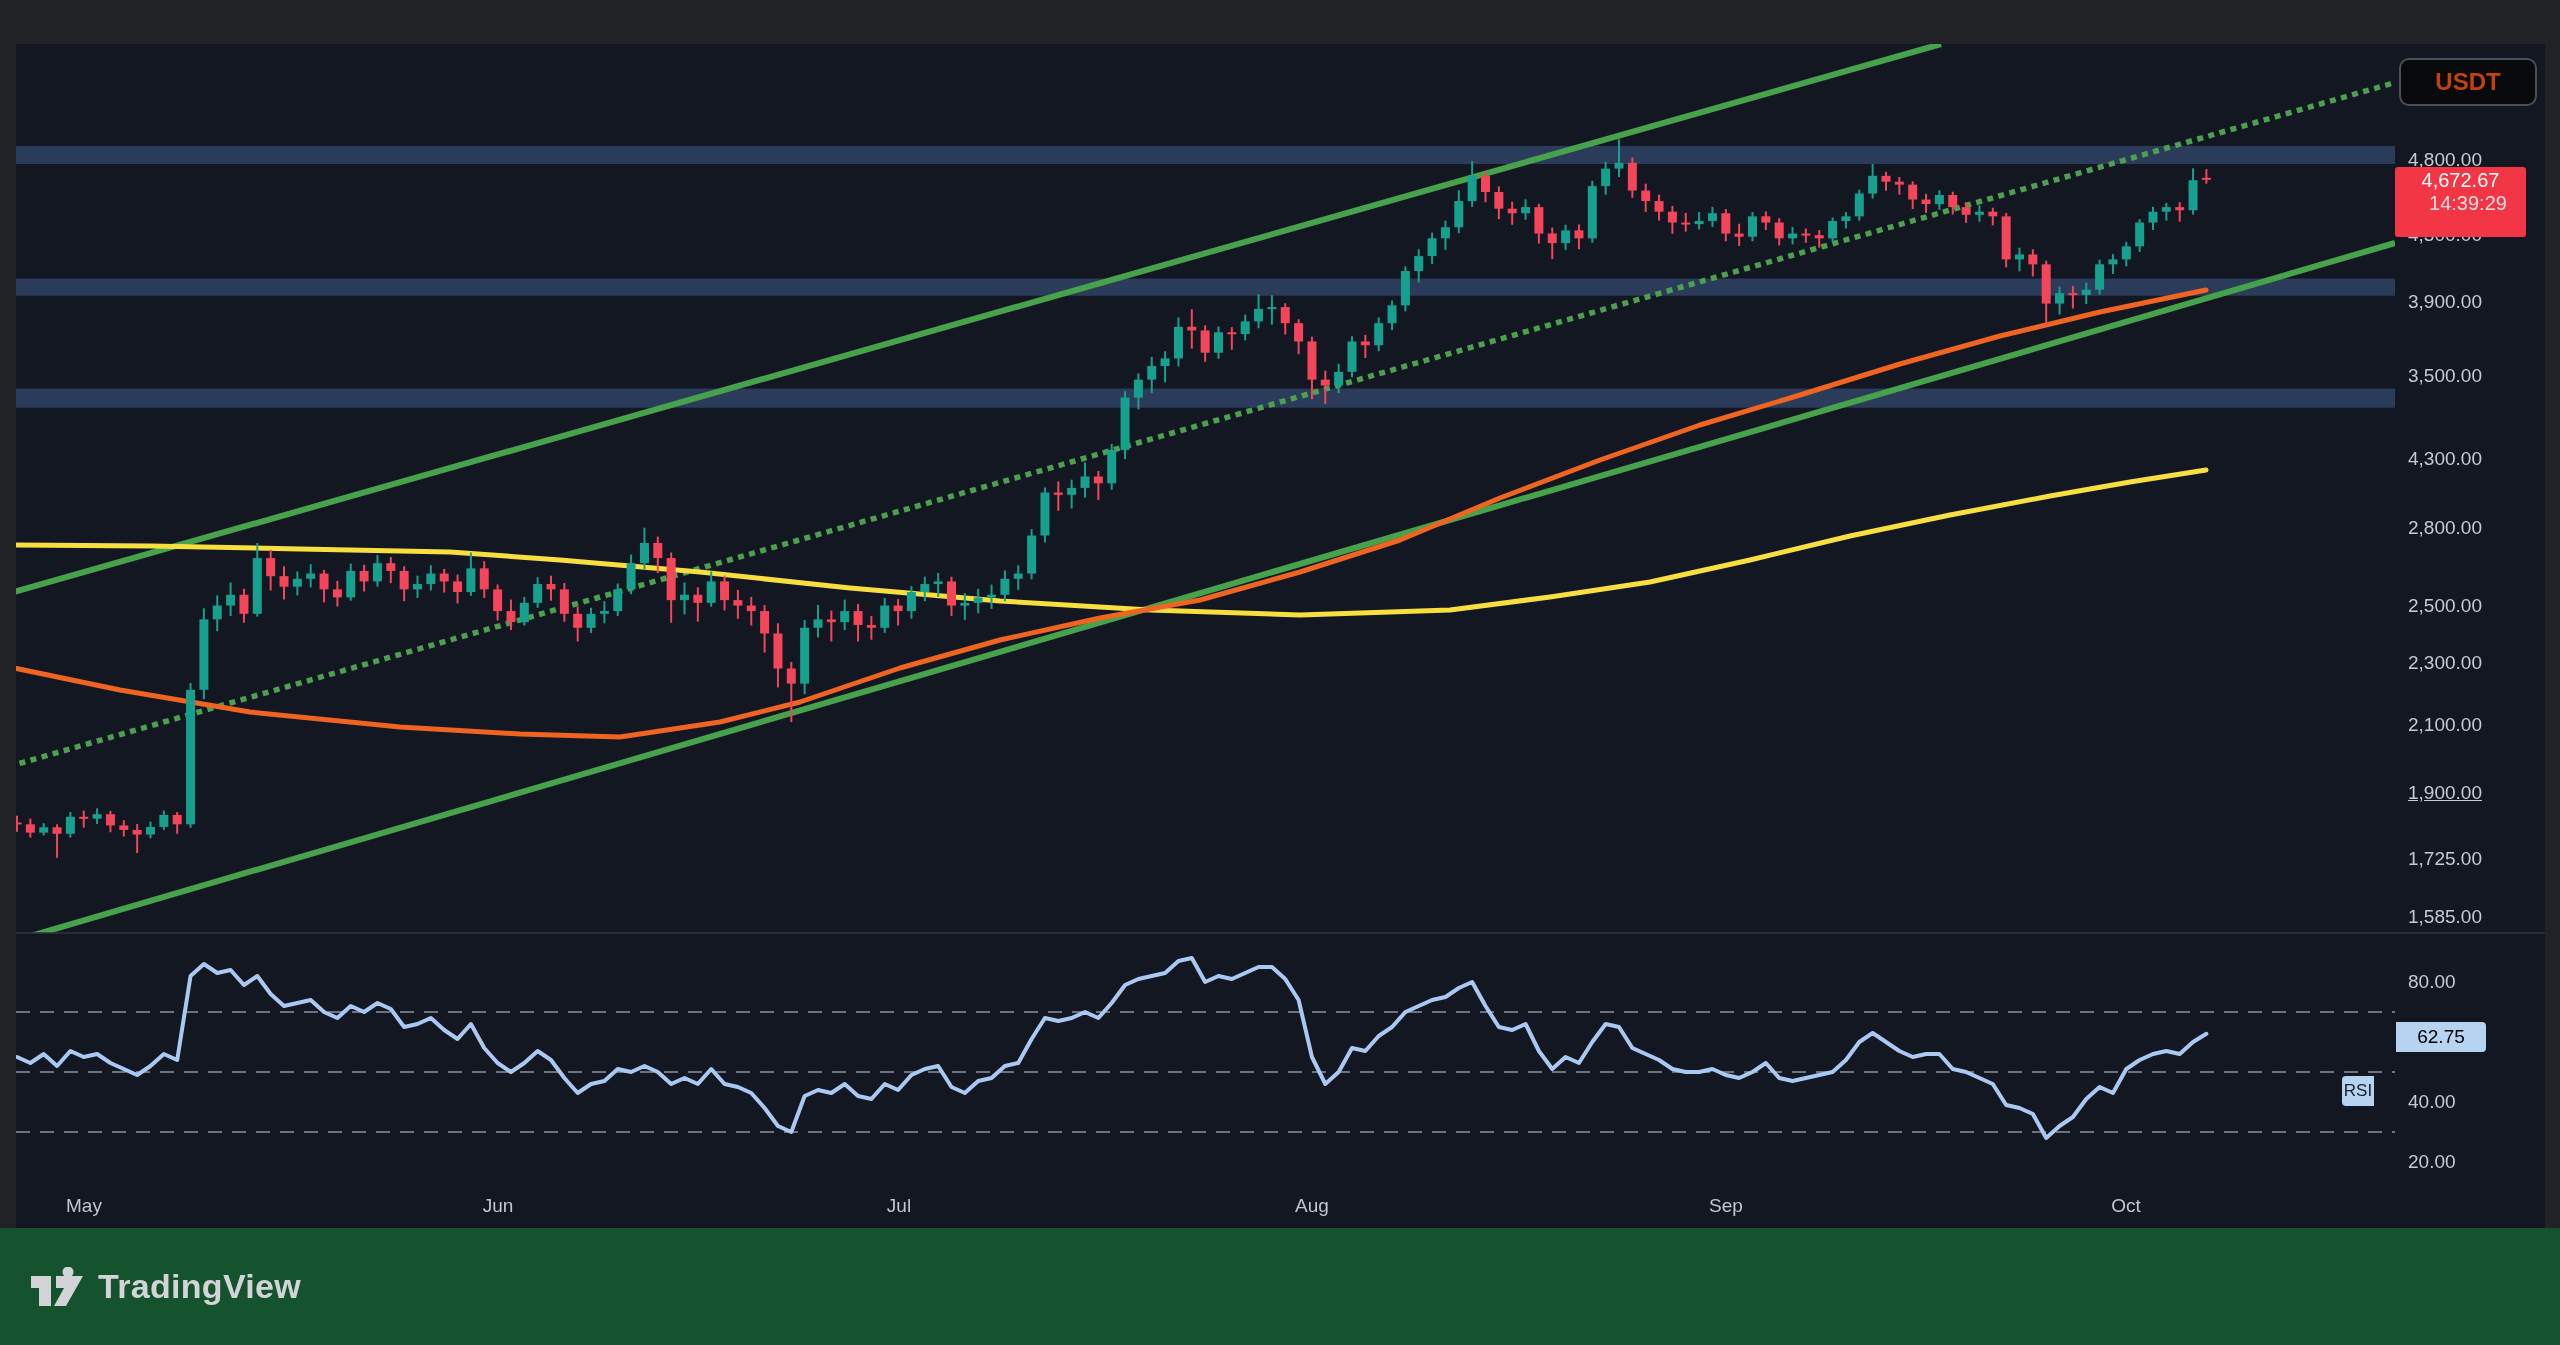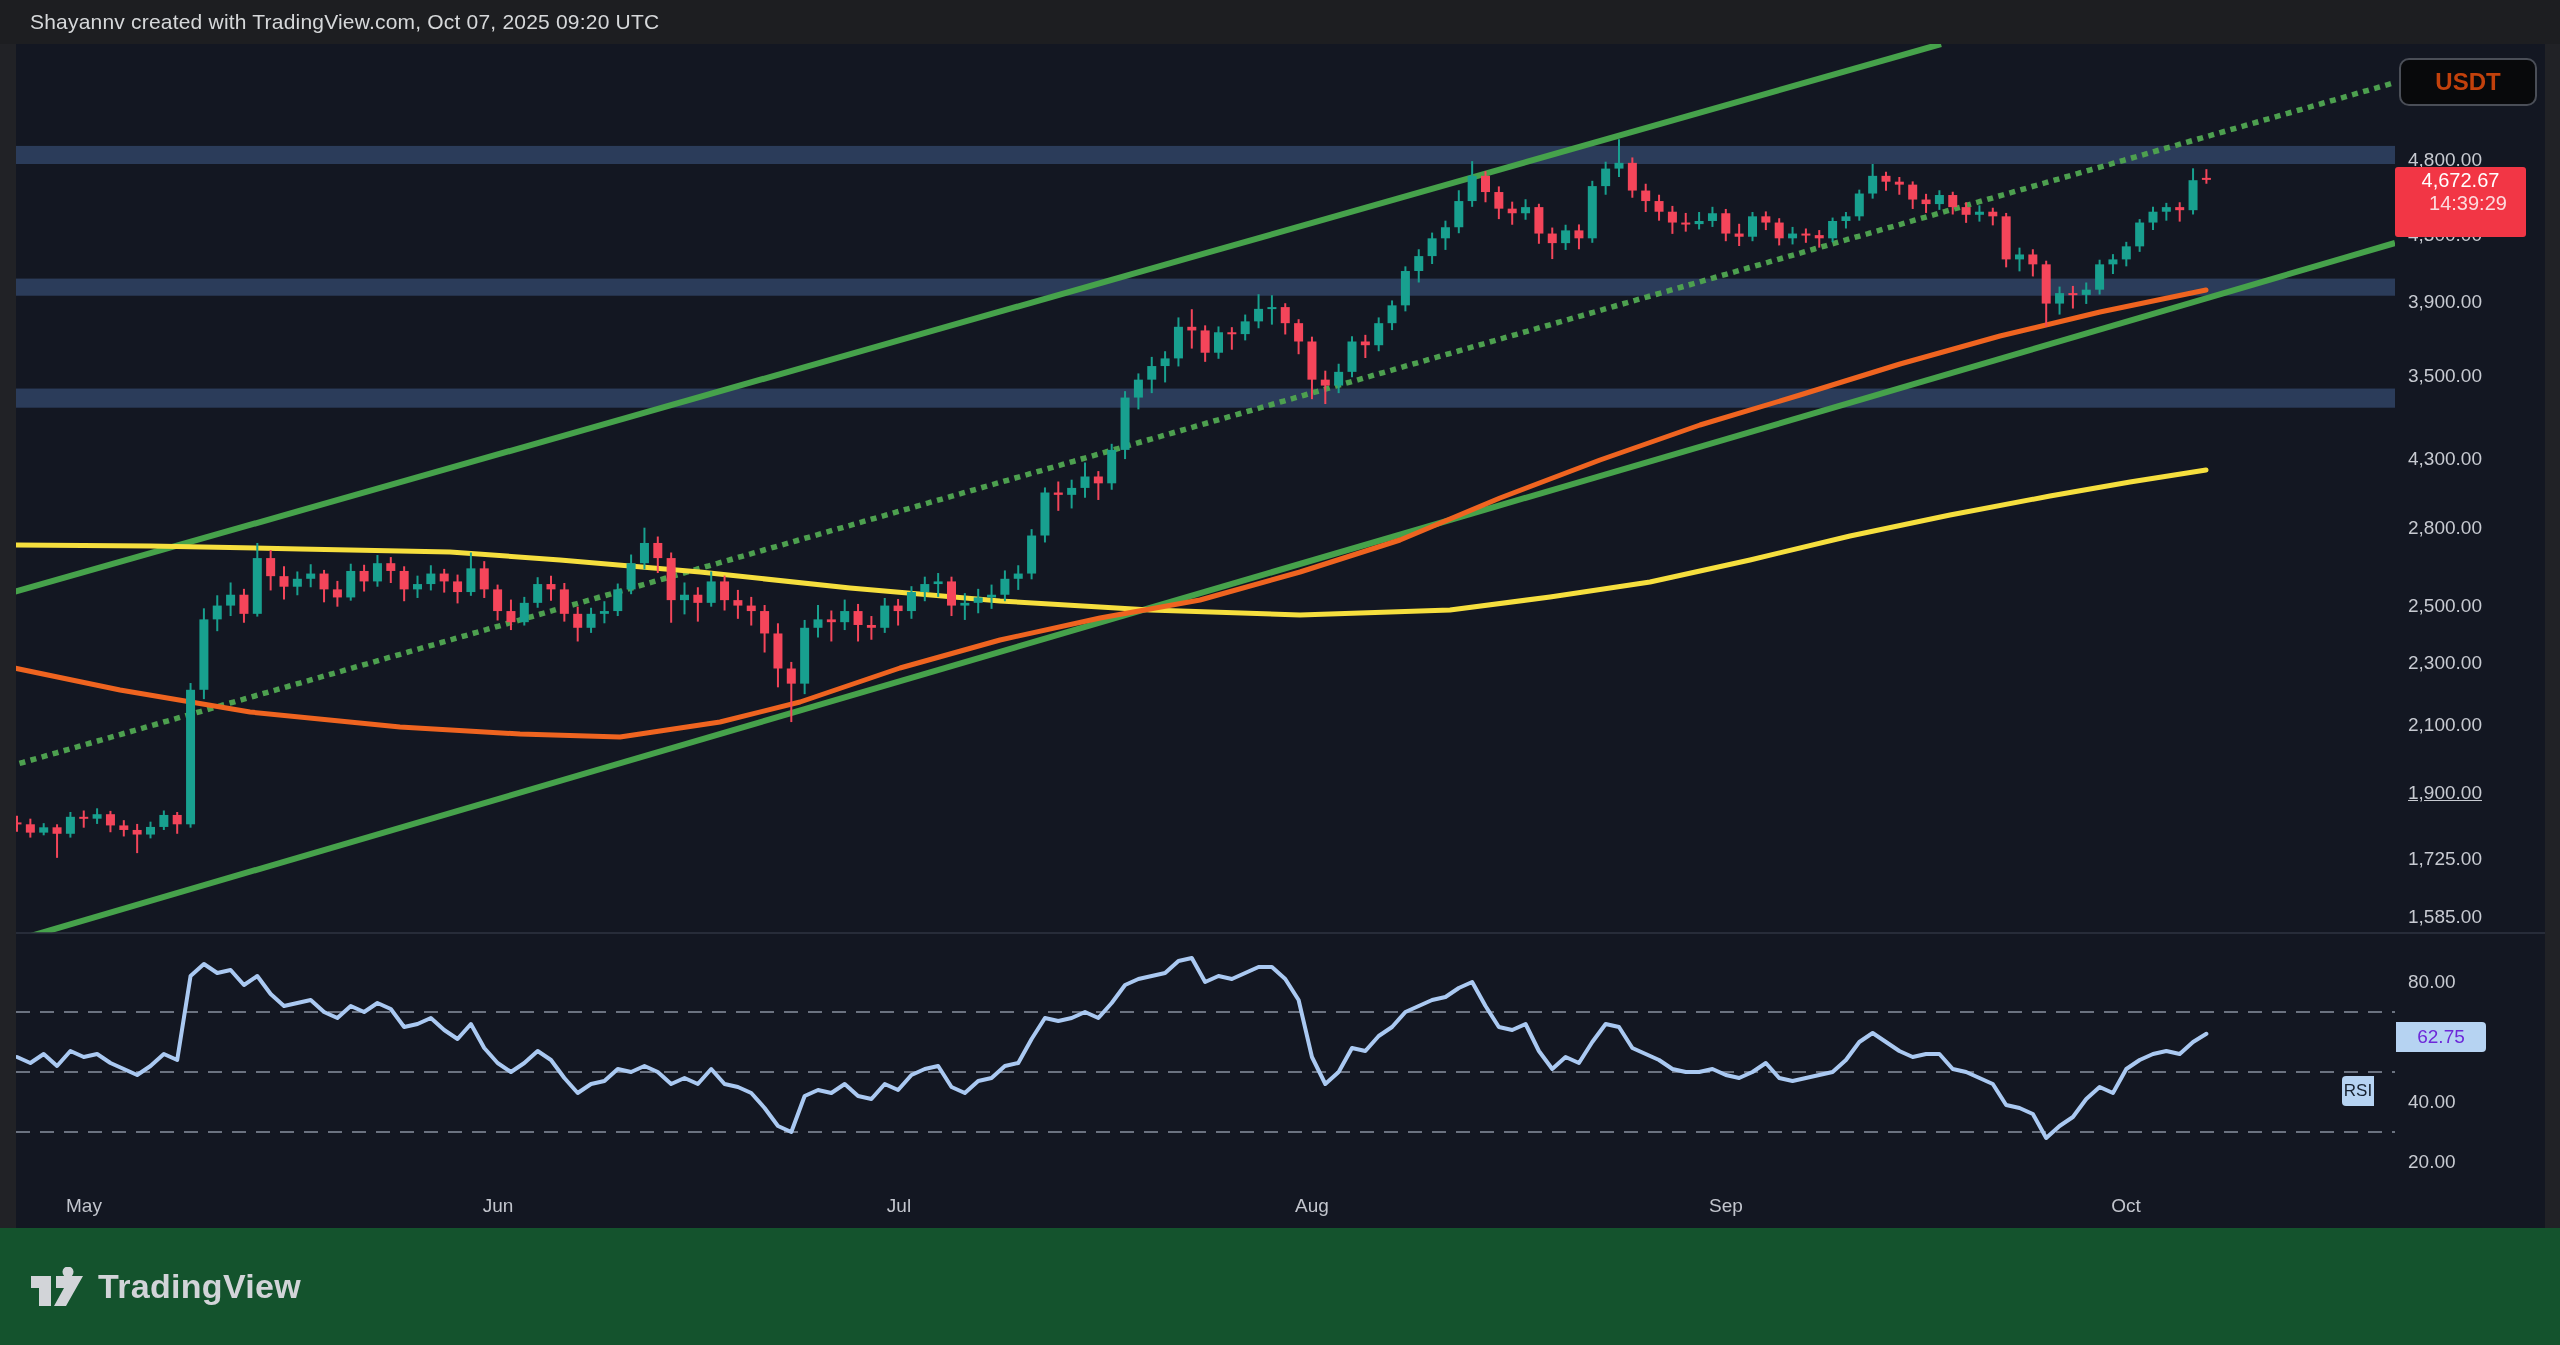--- a/index.html
+++ b/index.html
@@ -15,34 +15,31 @@
                font-size:19px;}
   .usdt-badge{position:absolute;left:2399px;top:58px;width:138px;height:48px;background:#08090b;
               border:2px solid #4a4e57;border-radius:10px;color:#c2410c;font-size:24px;font-weight:600;
               display:flex;align-items:center;justify-content:center;box-sizing:border-box;}
   .price-badge{position:absolute;left:2395px;top:167px;width:131px;height:70px;background:#f23645;
                border-radius:3px;color:#fff;font-size:20px;text-align:center;padding-top:2px;box-sizing:border-box;}
   .price-badge .countdown{color:rgba(255,255,255,.82);padding-left:15px;}
   .rsi-name-badge{position:absolute;left:2342px;top:1076px;width:32px;height:30px;background:#b6d3f2;
                border-radius:4px 0 0 4px;color:#16202e;font-size:17px;display:flex;align-items:center;justify-content:center;}
   .rsi-value-badge{position:absolute;left:2396px;top:1022px;width:90px;height:30px;background:#b6d3f2;
-               border-radius:0 4px 4px 0;color:#6d28d9;font-size:19px;display:flex;align-items:center;justify-content:center;}
+               border-radius:0 4px 4px 0;color:#000000;font-size:19px;display:flex;align-items:center;justify-content:center;}
   .footer{position:absolute;left:0;top:1228px;width:2560px;height:117px;background:#14532d;
           display:flex;align-items:center;}
   .footer .brand{color:#d2d4d8;font-size:34px;font-weight:700;margin-left:14px;letter-spacing:.3px;}
   .footer svg{margin-left:30px;}
 </style>
 </head>
 <body>
 
 <div id="app">
 
-  <div class="topbar">
-    <span>Shayannv created with TradingView.com, Oct 07, 2025 09:20 UTC</span>
-  </div>
 
   <svg id="chart-svg" width="2560" height="1345" viewBox="0 0 2560 1345">
       <rect x="16" y="44" width="2529" height="1184" fill="#131722"></rect>
       <defs>
         <clipPath id="mainClip">
           <rect x="16" y="44" width="2379" height="889"></rect>
         </clipPath>
         <clipPath id="rsiClip">
           <rect x="16" y="935" width="2379" height="245"></rect>
         </clipPath>

